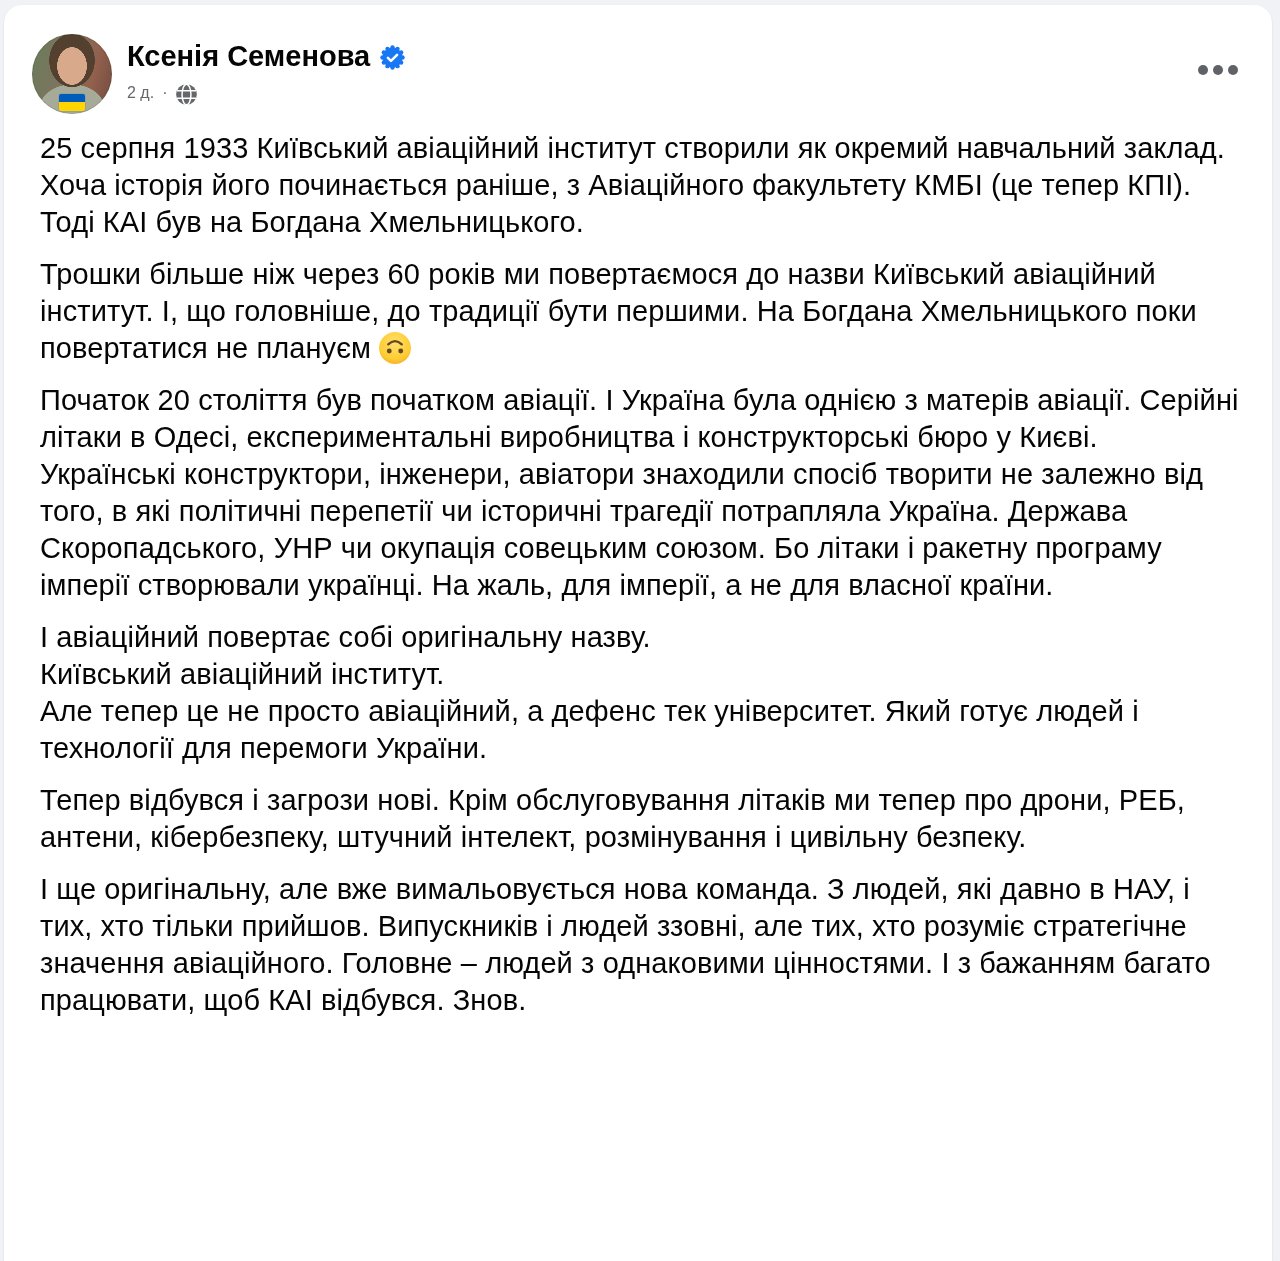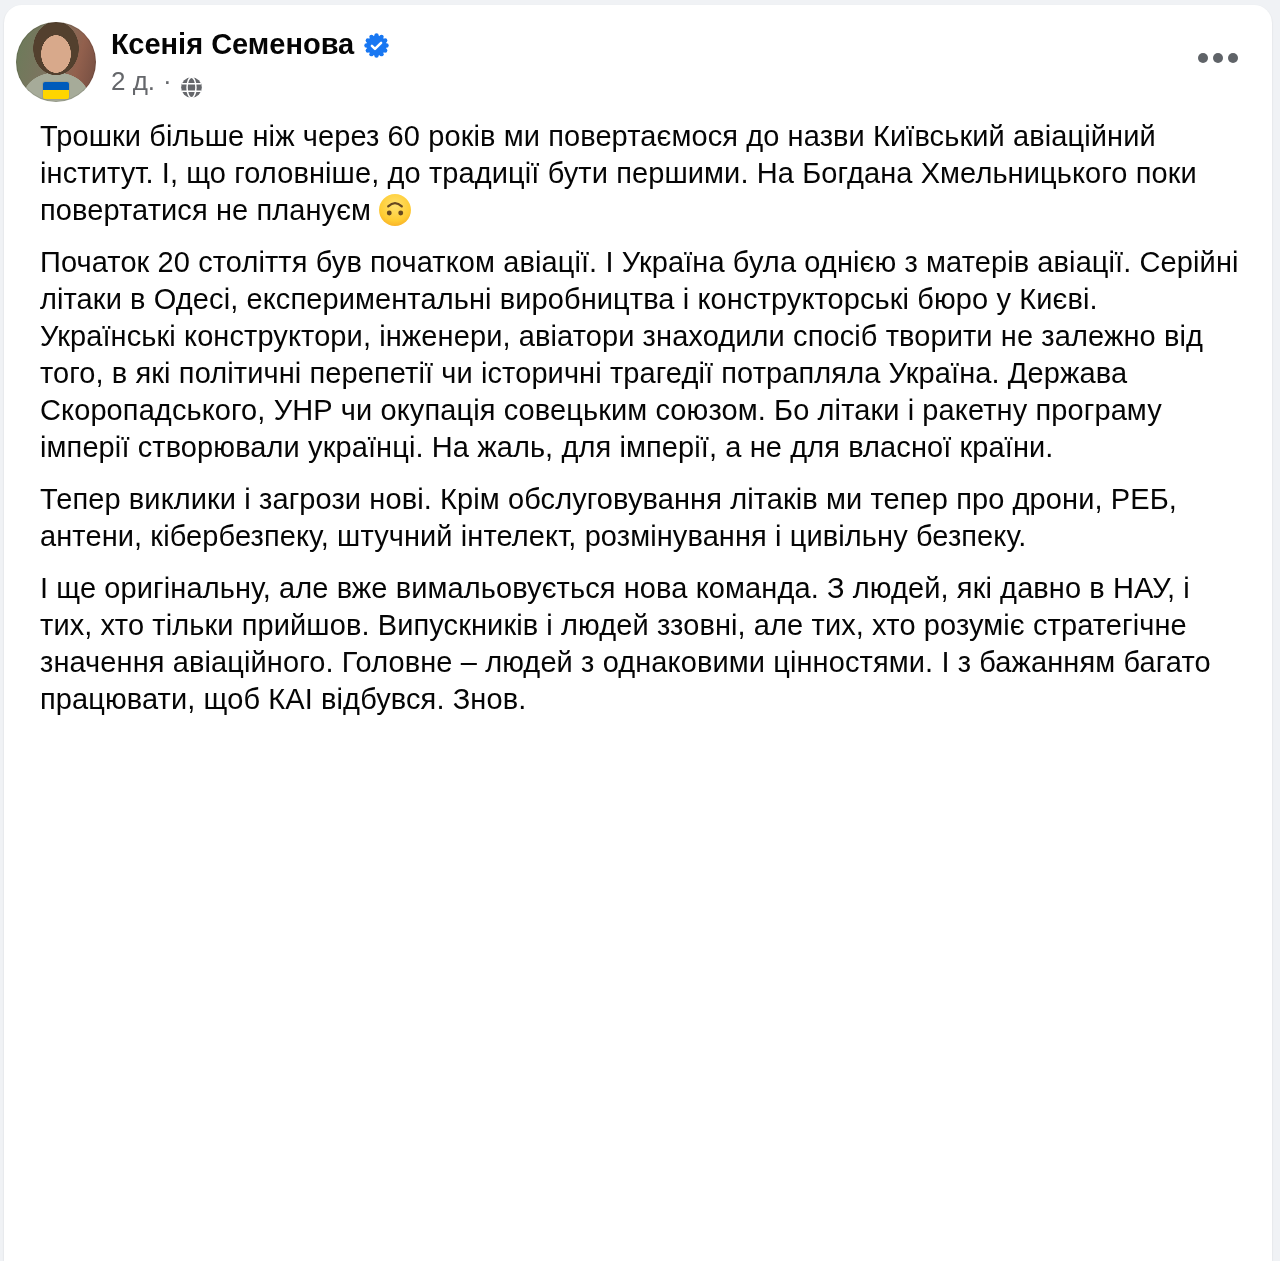--- a/index.html
+++ b/index.html
@@ -15,21 +15,22 @@
     height: 1256px;
     background: #ffffff;
     border-radius: 18px 18px 0 0;
     box-shadow: 0 1px 2px rgba(0,0,0,0.12);
     overflow: hidden;
   }
   
   .post-header {
     display: flex;
     align-items: flex-start;
-    padding: 17px 26px 0 12px;
+    padding: 17px 26px 0 28px;
+    margin-top: 12px;
   }
   .avatar {
     width: 80px; height: 80px;
     border-radius: 50%;
     position: relative;
     flex: 0 0 auto;
     cursor: pointer;
     background:
       radial-gradient(ellipse 15px 19px at 50% 40%, #d8a98b 98%, rgba(216,169,139,0) 100%),
       radial-gradient(ellipse 23px 27px at 50% 33%, #53402e 98%, rgba(83,64,46,0) 100%),
@@ -52,25 +53,25 @@
   .author-name {
     font-size: 29px;
     font-weight: 700;
     color: #050505;
     line-height: 38px;
     cursor: pointer;
   }
   .verified-badge { width: 27px; height: 27px; margin-top: 2px; }
   .time-row {
     display: flex;
-    align-items: flex-end;
+    align-items: center;
     gap: 8px;
     margin-top: 2px;
     color: #65676b;
-    font-size: 26px;
+    font-size: 16px;
     line-height: 32px;
   }
   .timestamp { cursor: pointer; }
   .globe-icon { width: 23px; height: 23px; margin-top: 2px; }
   .menu-btn {
     margin-left: auto;
     margin-top: 16px;
     width: 56px; height: 40px;
     border: none;
     background: transparent;
@@ -143,33 +144,37 @@
       </div>
     </div>
     <button class="menu-btn" aria-label="More options">
       <span class="dot"></span>
       <span class="dot"></span>
       <span class="dot"></span>
     </button>
   </div>
 
   <div class="post-body">
+    <p class="post-par">25 серпня 1933 Київський авіаційний інститут створили як окремий навчальний заклад. Хоча історія його починається раніше, з Авіаційного факультету КМБІ (це тепер КПІ). Тоді КАІ був на Богдана Хмельницького.</p>
     <p class="post-par"><span>Трошки більше ніж через 60 років ми повертаємося до назви Київський авіаційний інститут. І, що головніше, до традиції бути першими. На Богдана Хмельницького поки повертатися не плануєм</span><span class="emoji-wrap"><svg width="34" height="34" viewBox="0 0 32 32">
       <defs>
         <radialGradient id="emg" cx="50%" cy="35%" r="75%">
           <stop offset="0%" stop-color="#ffe16e"></stop>
           <stop offset="65%" stop-color="#ffcc33"></stop>
           <stop offset="100%" stop-color="#f5a623"></stop>
         </radialGradient>
       </defs>
       <circle cx="16" cy="16" r="15" fill="url(#emg)"></circle>
       <g transform="rotate(180 16 16)">
         <circle cx="10.6" cy="13.2" r="2.3" fill="#66471f"></circle>
         <circle cx="21.4" cy="13.2" r="2.3" fill="#66471f"></circle>
         <path d="M9.6 19.4 Q16 25.6 22.4 19.4" fill="none" stroke="#66471f" stroke-width="2.1" stroke-linecap="round"></path>
       </g>
     </svg></span></p>
     <p class="post-par">Початок 20 століття був початком авіації. І Україна була однією з матерів авіації. Серійні літаки в Одесі, експериментальні виробництва і конструкторські бюро у Києві. Українські конструктори, інженери, авіатори знаходили спосіб творити не залежно від того, в які політичні перепетії чи історичні трагедії потрапляла Україна. Держава Скоропадського, УНР чи окупація совецьким союзом. Бо літаки і ракетну програму імперії створювали українці. На жаль, для імперії, а не для власної країни.</p>
-    <p class="post-par">Тепер виклики і загрози нові. Крім обслуговування літаків ми тепер про дрони, РЕБ, антени, кібербезпеку, штучний інтелект, розмінування і цивільну безпеку.</p>
+    <p class="post-par">І авіаційний повертає собі оригінальну назву.
+Київський авіаційний інститут.
+Але тепер це не просто авіаційний, а дефенс тек університет. Який готує людей і технології для перемоги України.</p>
+    <p class="post-par">Тепер відбувся і загрози нові. Крім обслуговування літаків ми тепер про дрони, РЕБ, антени, кібербезпеку, штучний інтелект, розмінування і цивільну безпеку.</p>
     <p class="post-par">І ще оригінальну, але вже вимальовується нова команда. З людей, які давно в НАУ, і тих, хто тільки прийшов. Випускників і людей ззовні, але тих, хто розуміє стратегічне значення авіаційного. Головне – людей з однаковими цінностями. І з бажанням багато працювати, щоб КАІ відбувся. Знов.</p>
   </div>
 
 </div>
 
 </body></html>

